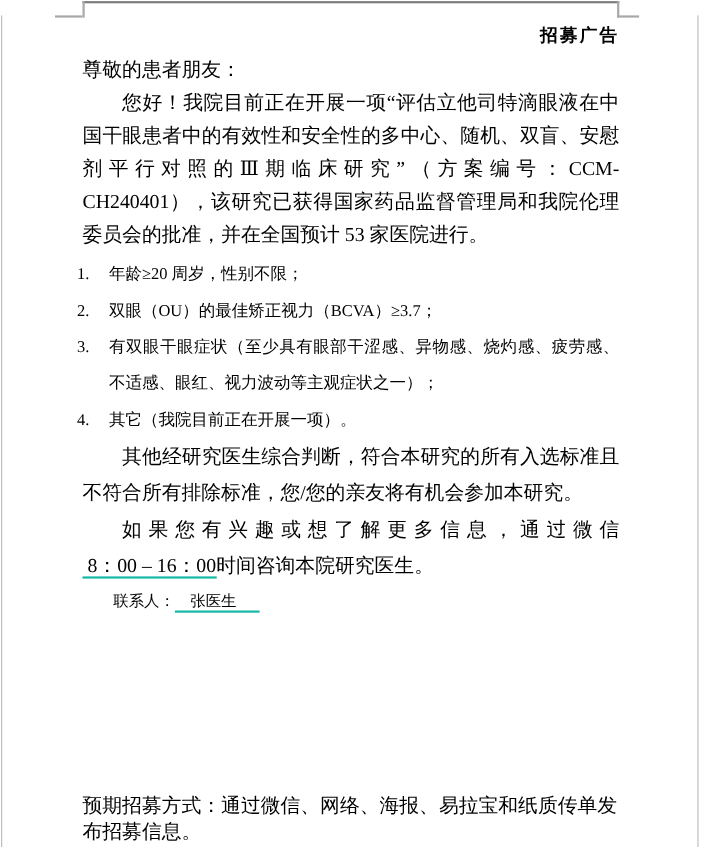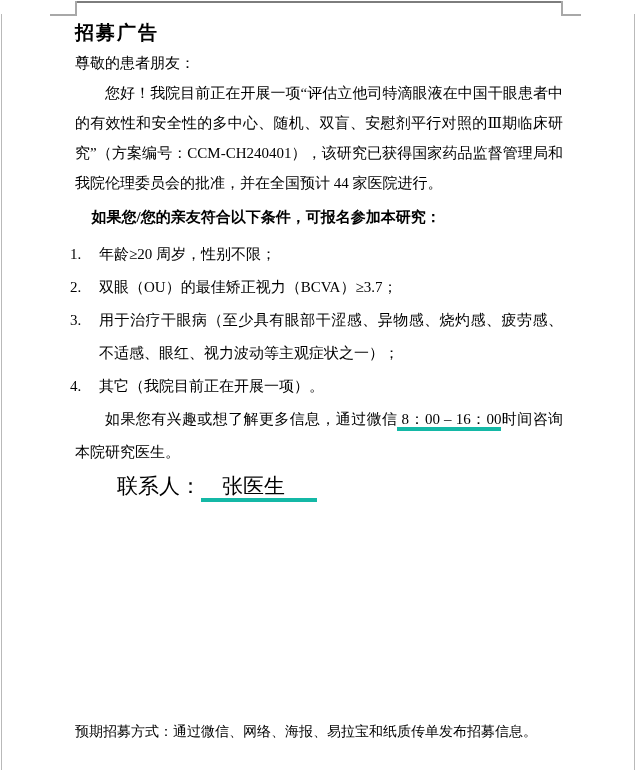--- a/index.html
+++ b/index.html
@@ -22,26 +22,26 @@
   #corner-left-v  { left: 75px;  top: 1px;  width: 2px;  height: 15px; }
   #corner-right-v { left: 561px; top: 1px;  width: 2px;  height: 15px; }
   #corner-right-h { left: 561px; top: 14px; width: 20px; height: 2px; }
 
   #content {
     position: absolute; left: 75px; top: 0; width: 488px;
   }
   .title {
     margin-top: 18px;
     height: 30px; line-height: 30px;
-    text-align: left;
-    font-size: 19px; font-weight: bold;
+    text-align: right;
+    font-size: 16px; font-weight: bold;
     letter-spacing: 2px;
   }
   .para {
-    font-size: 15px;
+    font-size: 18px;
     line-height: 30px;
     text-align: justify;
     text-justify: inter-character;
     text-align-last: left;
   }
   .indent2 { text-indent: 2em; }
   .salutation { line-height: 30px; }
   .criteria-heading {
     font-weight: bold;
     font-size: 15px;
@@ -64,32 +64,32 @@
     font-family: "Liberation Serif", "DejaVu Serif", serif;
   }
   ol.criteria .itext {
     flex: 1;
     text-align: justify;
     text-justify: inter-character;
     text-align-last: left;
   }
   .lh33 { line-height: 33px; }
   .contact-line {
-    font-size: 21px;
+    font-size: 14px;
     line-height: 34px;
     text-indent: 2em;
   }
   .u {
-    border-bottom: 4px solid #14b8a6;
+    border-bottom: 2px solid #14b8a6;
     white-space: pre;
     font-family: Liberation Serif, serif;
   }
   #footer-line {
     position: absolute; left: 75px; top: 720px; width: 500px;
-    font-size: 14px; line-height: 24px;
+    font-size: 18px; line-height: 24px;
   }
 </style>
 </head>
 <body>
 
 <div id="page">
 
   <div class="edge-line" id="left-edge"></div>
   <div class="edge-line" id="right-edge"></div>
   <div id="top-boundary"></div>
@@ -97,44 +97,44 @@
   <div class="corner" id="corner-left-v"></div>
   <div class="corner" id="corner-right-v"></div>
   <div class="corner" id="corner-right-h"></div>
 
   <div id="content">
 
     <div class="title">招募广告</div>
 
     <div class="para salutation">尊敬的患者朋友：</div>
 
-    <div class="para indent2">您好！我院目前正在开展一项“评估立他司特滴眼液在中国干眼患者中的有效性和安全性的多中心、随机、双盲、安慰剂平行对照的Ⅲ期临床研究”（方案编号：CCM-CH240401），该研究已获得国家药品监督管理局和我院伦理委员会的批准，并在全国预计 44 家医院进行。</div>
+    <div class="para indent2">您好！我院目前正在开展一项“评估立他司特滴眼液在中国干眼患者中的有效性和安全性的多中心、随机、双盲、安慰剂平行对照的Ⅲ期临床研究”（方案编号：CCM-CH240401），该研究已获得国家药品监督管理局和我院伦理委员会的批准，并在全国预计 53 家医院进行。</div>
 
 
-    <div class="criteria-heading">如果您/您的亲友符合以下条件，可报名参加本研究：</div>
 
     <ol class="criteria">
       <li>
         <span class="num">1.</span>
         <span class="itext">年龄≥20 周岁，性别不限；</span>
       </li>
       <li>
         <span class="num">2.</span>
         <span class="itext">双眼（OU）的最佳矫正视力（BCVA）≥3.7；</span>
       </li>
       <li>
         <span class="num">3.</span>
-        <span class="itext">用于治疗干眼病（至少具有眼部干涩感、异物感、烧灼感、疲劳感、不适感、眼红、视力波动等主观症状之一）；</span>
+        <span class="itext">有双眼干眼症状（至少具有眼部干涩感、异物感、烧灼感、疲劳感、不适感、眼红、视力波动等主观症状之一）；</span>
       </li>
       <li>
         <span class="num">4.</span>
         <span class="itext">其它（我院目前正在开展一项）。</span>
       </li>
     </ol>
 
+    <div class="para indent2 lh33">其他经研究医生综合判断，符合本研究的所有入选标准且不符合所有排除标准，您/您的亲友将有机会参加本研究。</div>
 
     <div class="para indent2 lh33"><span>如果您有兴趣或想了解更多信息，通过微信</span><span class="u"> 8：00 – 16：00</span><span>时间咨询本院研究医生。</span></div>
 
     <div class="contact-line"><span>联系人：</span><span class="u">    张医生      </span></div>
 
 
   </div>
 
   <div id="footer-line">预期招募方式：通过微信、网络、海报、易拉宝和纸质传单发布招募信息。</div>
 

